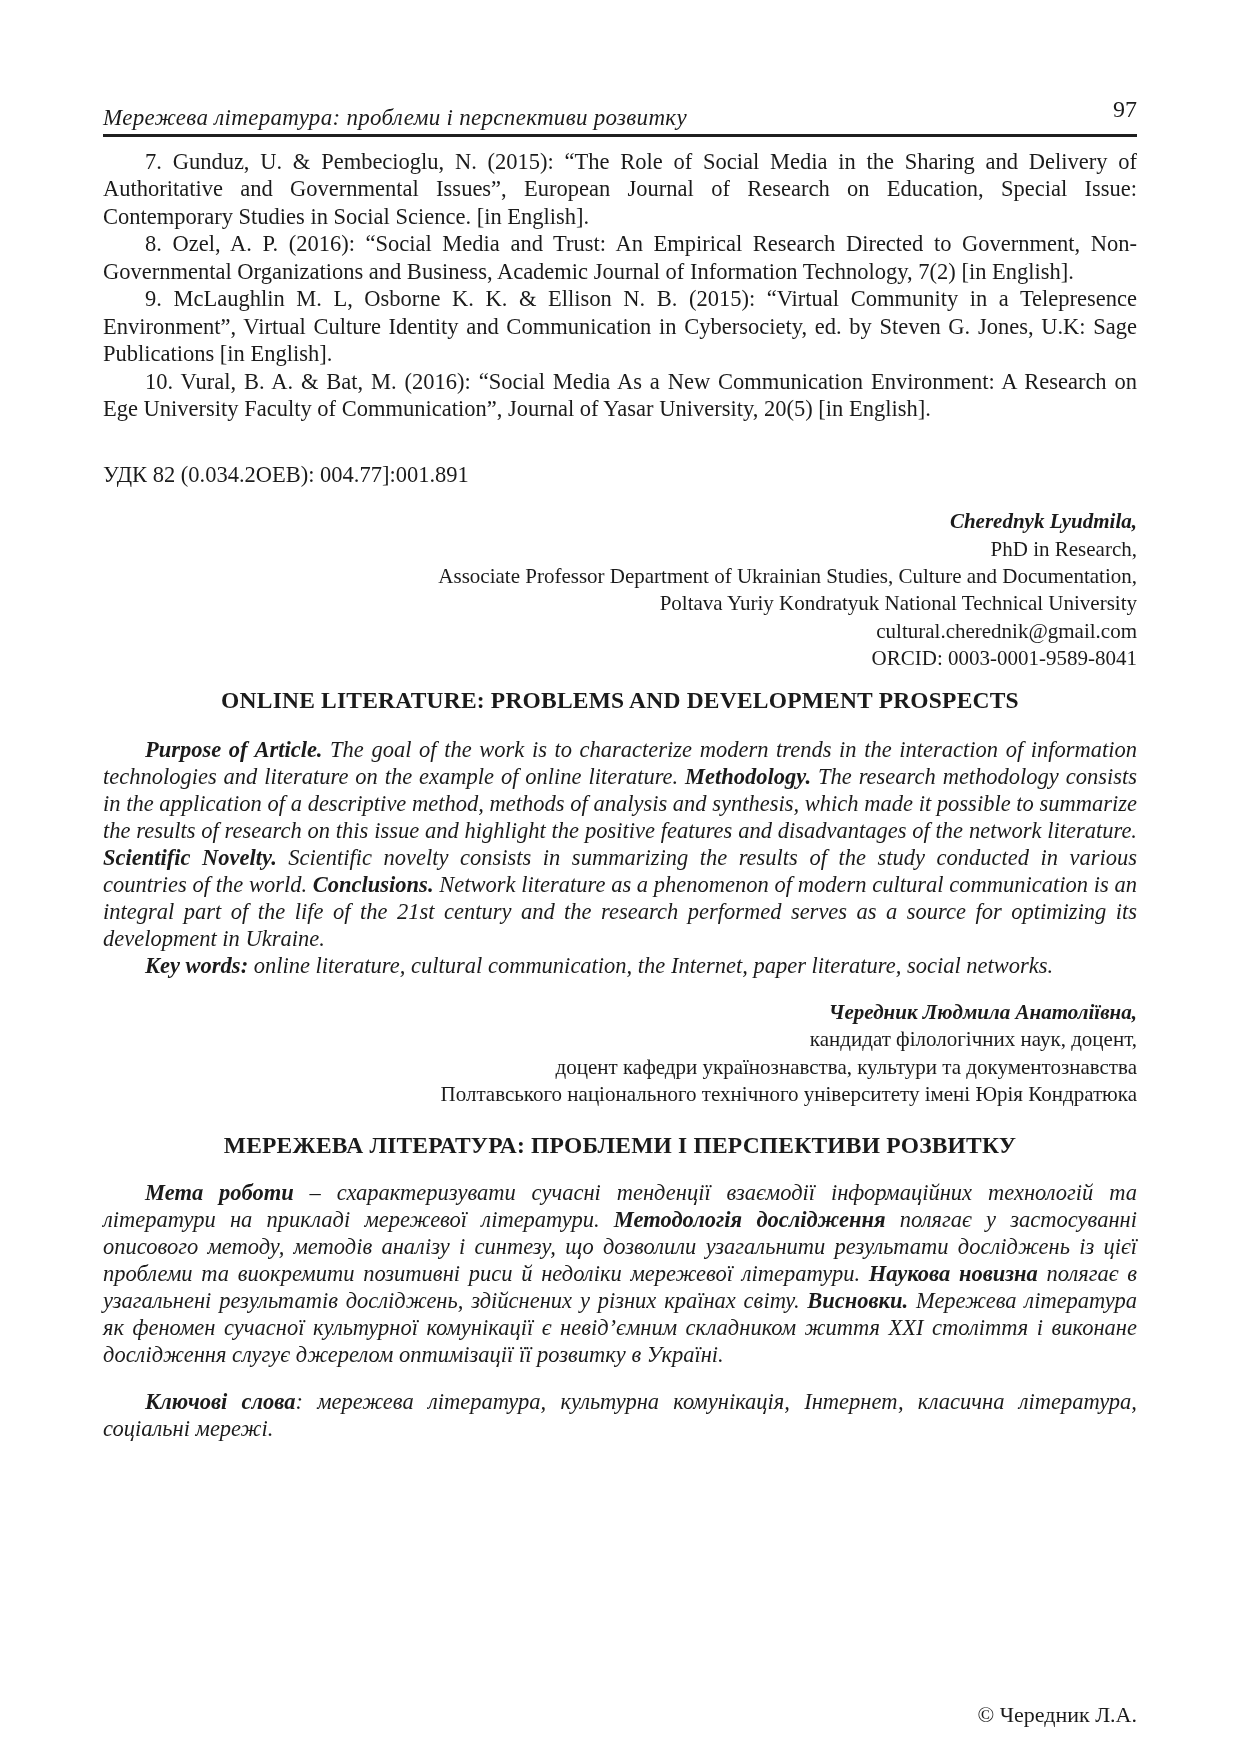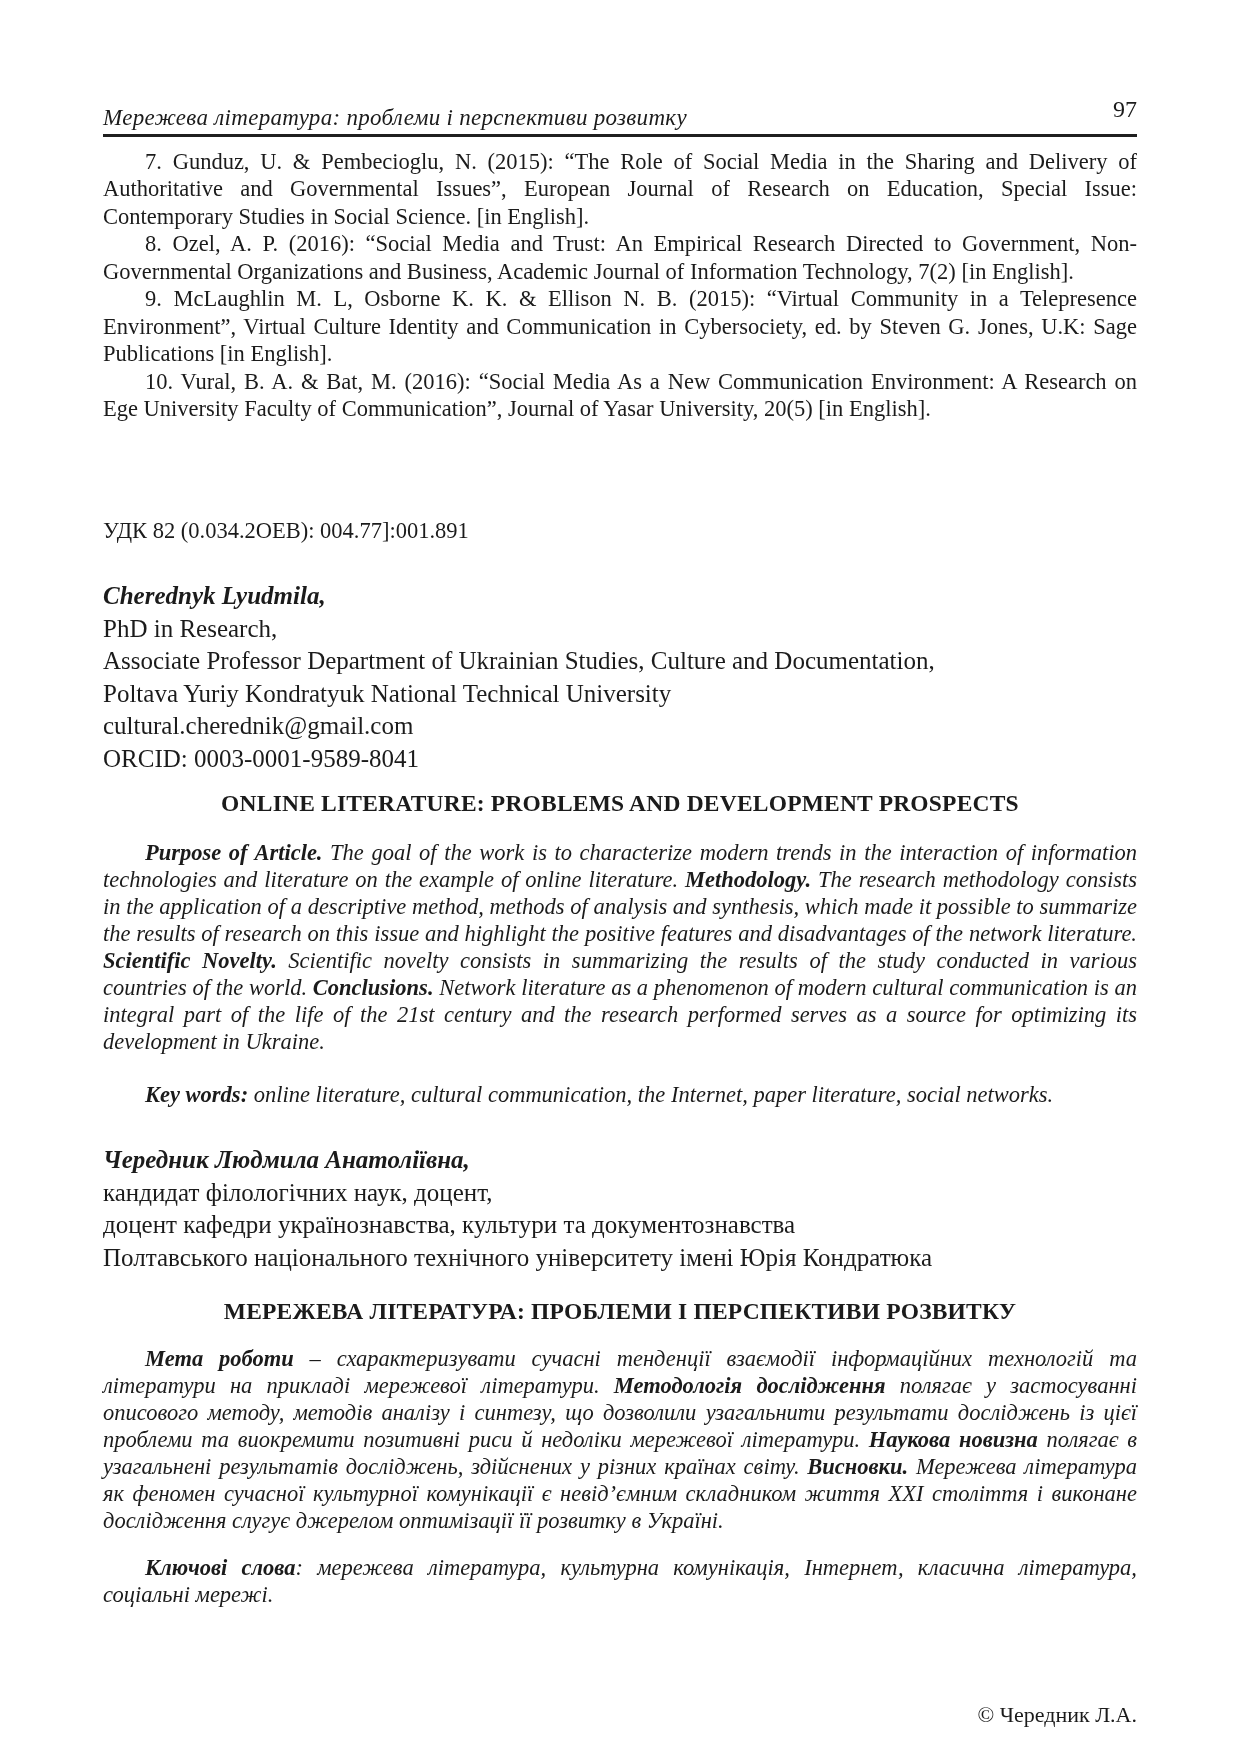--- a/index.html
+++ b/index.html
@@ -21,42 +21,42 @@
   }
   .rh-title { font-style: italic; font-size: 23px; letter-spacing: 0.3px; }
   .rh-page { font-size: 24px; transform: translateY(-8px); }
 
   .references { margin-top: 11px; }
   .ref-para {
     font-size: 22.5px; line-height: 1.22;
     text-align: justify; text-indent: 42px;
   }
 
-  .udc { margin-top: 96px; font-size: 22.5px; }
+  .udc { margin-top: 40px; font-size: 22.5px; }
 
-  .author-block { margin-top: 36px; font-size: 25px; line-height: 1.3; }
+  .author-block { margin-top: 20px; text-align: right; font-size: 21px; line-height: 1.3; }
   .author-name { font-weight: bold; font-style: italic; }
   .author-line { font-style: normal; }
 
   .article-title {
     margin-top: 15px; text-align: center;
     font-size: 23.5px; font-weight: bold; letter-spacing: 0.2px;
   }
   .article-title.uk { margin-top: 24px; }
 
   .abstract {
     margin-top: 22px; font-style: italic;
     text-align: justify; text-indent: 42px;
     font-size: 22.5px; line-height: 1.2;
   }
   .abstract.uk { margin-top: 20px; }
   .seg-bold { font-weight: bold; }
 
   .keywords {
-    margin-top: 26px; font-style: italic;
+    font-style: italic;
     text-align: justify; text-indent: 42px;
     font-size: 22.5px; line-height: 1.2;
   }
   .keywords.uk { margin-top: 20px; }
 
   .page-footer {
     position: absolute; right: 103px; top: 1598px;
     font-size: 22px;
   }
 </style>

